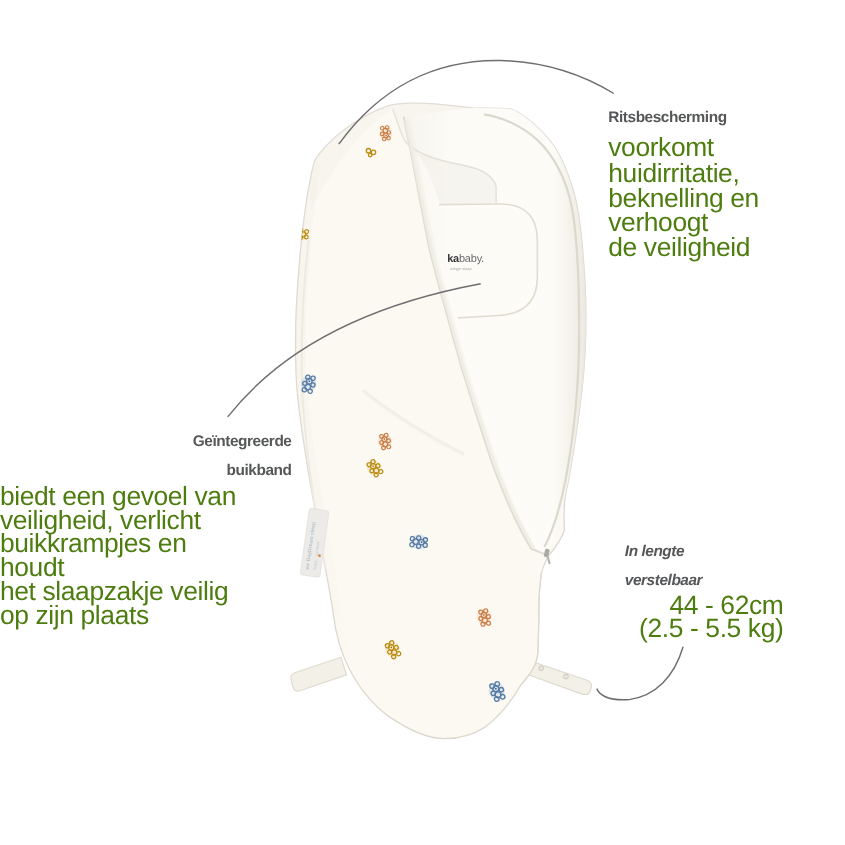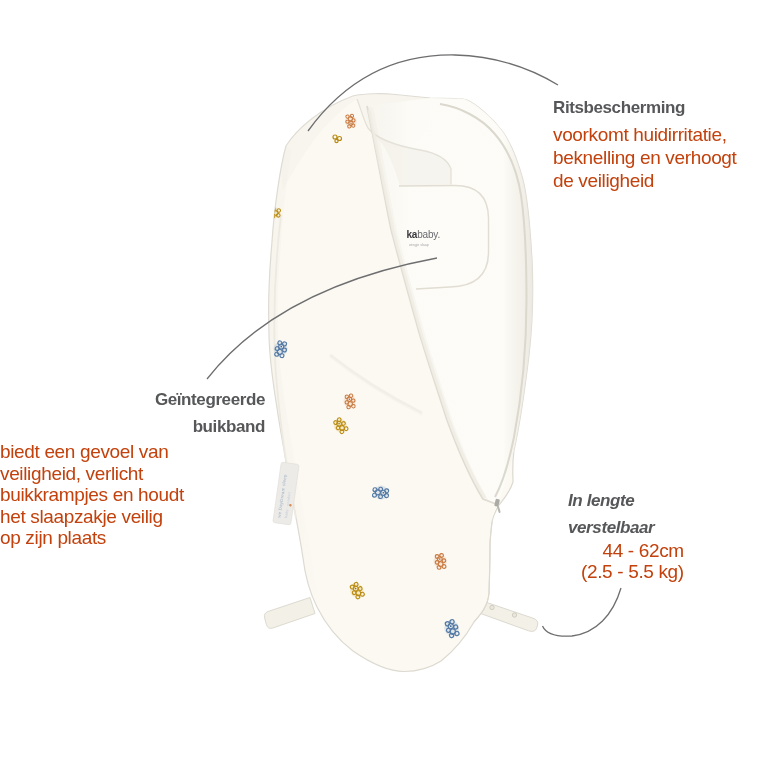--- a/index.html
+++ b/index.html
@@ -1,20 +1,20 @@
 <!DOCTYPE html>
 <html><head>
 <meta charset="utf-8">
 <style>
   html,body{margin:0;padding:0;}
   body{width:768px;height:768px;background:#ffffff;position:relative;overflow:hidden;
        font-family:"Liberation Sans", sans-serif;}
   .abs{position:absolute;}
-  .title{font-weight:bold;font-size:17px;color:#565759;letter-spacing:-0.4px;}
-  .body{font-size:19px;color:#c2410c;letter-spacing:-0.35px;}
+  .title{font-weight:bold;font-size:14px;color:#565759;letter-spacing:-0.4px;}
+  .body{font-size:24px;color:#4d7c0f;letter-spacing:-0.35px;}
 </style>
 </head>
 <body>
 <svg class="abs" style="left:0;top:0" width="768" height="768" viewBox="0 0 768 768">
   <defs>
     <linearGradient id="flapShade" x1="0" y1="0" x2="1" y2="0">
       <stop offset="0" stop-color="#f7f5ee" stop-opacity="0.3"></stop>
       <stop offset="0.25" stop-color="#fdfcf8" stop-opacity="0.85"></stop>
       <stop offset="0.82" stop-color="#fdfcf8" stop-opacity="0.85"></stop>
       <stop offset="0.93" stop-color="#efede5" stop-opacity="0.7"></stop>

